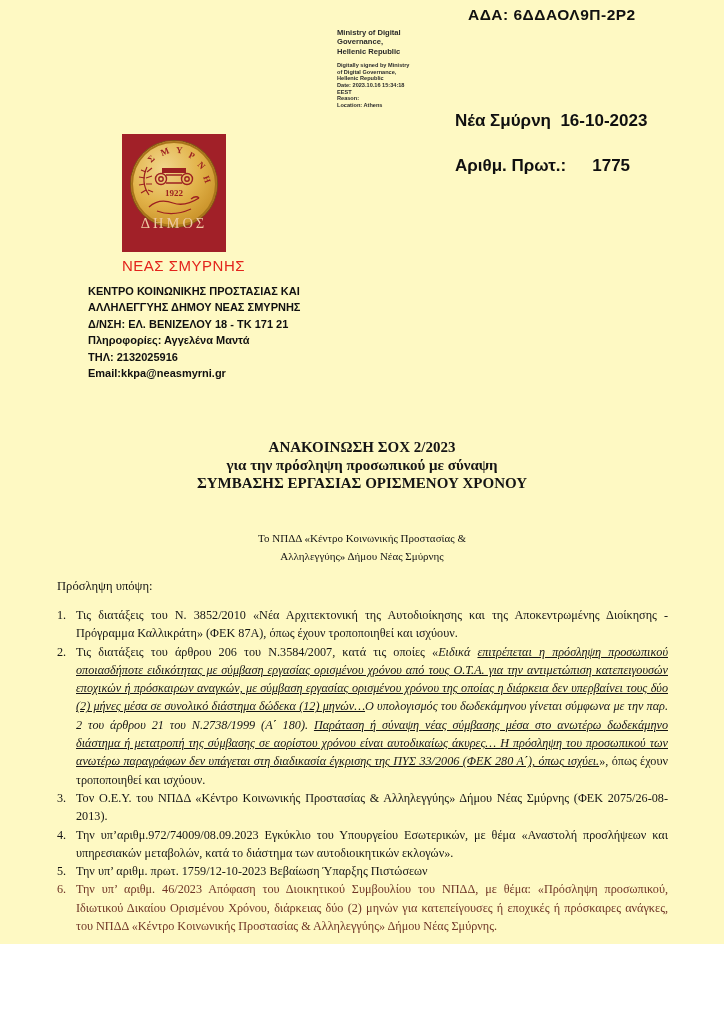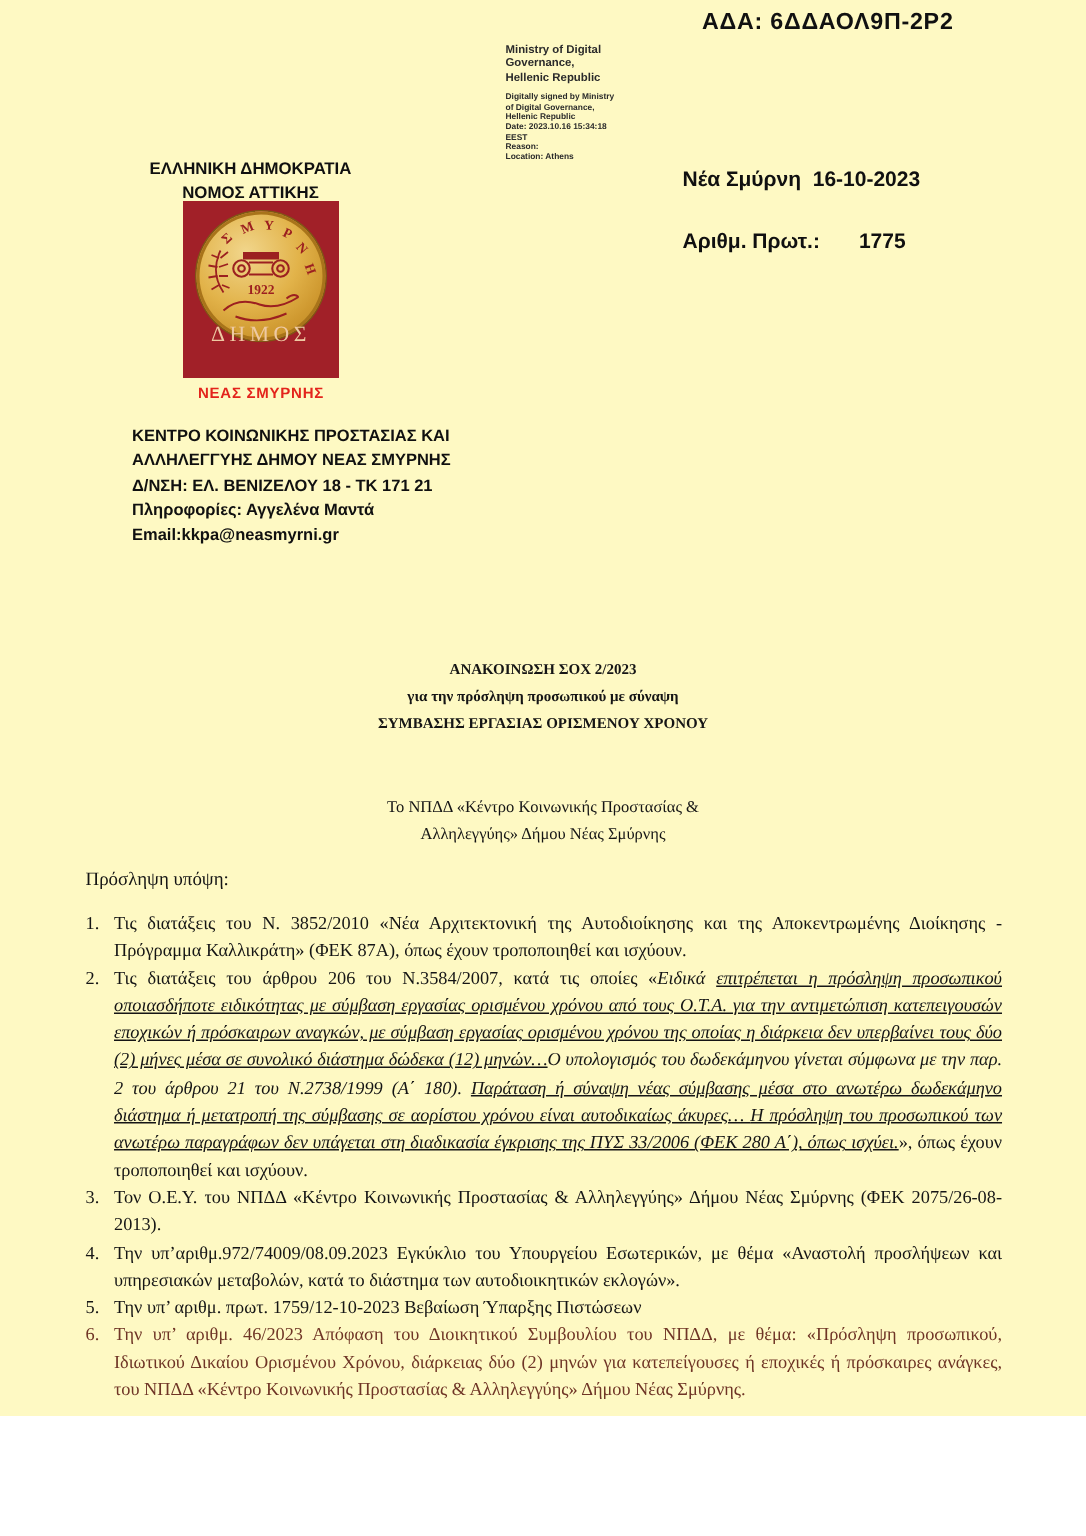--- a/index.html
+++ b/index.html
@@ -29,21 +29,21 @@
   }
   
   .hdr-left{
     position:absolute;left:82px;top:105px;width:170px;text-align:center;
     font-family:"Liberation Sans", sans-serif;font-weight:bold;
     font-size:11.2px;line-height:16px;color:#101010;
   }
   .hdr-right{
     position:absolute;left:455px;top:111px;
     font-family:"Liberation Sans", sans-serif;font-weight:bold;
-    font-size:14px;color:#101010;
+    font-size:17px;color:#101010;
   }
   .hdr-right .place-date{white-space:pre;}
   .hdr-right .proto-row{margin-top:25px;}
   .hdr-right .proto-num{display:inline-block;margin-left:26px;}
   
   .logo-wrap{position:absolute;left:122px;top:134px;width:104px;text-align:center;}
   .logo-square{
     position:relative;width:104px;height:118px;
     background:#a12028;
   }
@@ -53,33 +53,33 @@
     box-shadow:inset 0 0 0 2px #a8741a, 0 0 0 1px #7e5a14;
   }
   .coin svg{position:absolute;left:0;top:0;}
   .demos-word{
     position:absolute;left:0;bottom:20px;width:104px;text-align:center;
     font-family:"Liberation Serif", serif;
     color:#eec9a2;font-size:14.5px;letter-spacing:3px;
   }
   .muni-name{
     margin-top:5px;
-    font-family:"Liberation Sans", sans-serif;font-weight:bold;
-    color:#e3241c;font-size:10px;letter-spacing:.5px;white-space:nowrap;
+    font-family:"Liberation Sans", sans-serif;font-weight:normal;
+    color:#e3241c;font-size:15px;letter-spacing:.5px;white-space:nowrap;
   }
   
   .contact{
     position:absolute;left:88px;top:283px;
     font-family:"Liberation Sans", sans-serif;font-weight:bold;
     font-size:11px;line-height:16.4px;color:#101010;
   }
   
   .title-block{
     position:absolute;left:62px;top:438px;width:600px;text-align:center;
-    font-weight:bold;font-size:10px;line-height:18px;color:#151515;
+    font-weight:bold;font-size:15px;line-height:18px;color:#151515;
   }
   .issuer-block{
     position:absolute;left:62px;top:529px;width:600px;text-align:center;
     font-weight:normal;font-size:11px;line-height:18px;color:#151515;
   }
   
   .preamble{
     position:absolute;left:57px;top:579px;
     font-size:12.6px;color:#151515;
   }
@@ -115,24 +115,20 @@
         <div>Digitally signed by Ministry</div>
         <div>of Digital Governance,</div>
         <div>Hellenic Republic</div>
         <div>Date: 2023.10.16 15:34:18</div>
         <div>EEST</div>
         <div>Reason:</div>
         <div>Location: Athens</div>
       </div>
   </div>
 
-  <div class="hdr-left">
-    <div>ΕΛΛΗΝΙΚΗ ΔΗΜΟΚΡΑΤΙΑ</div>
-    <div>ΝΟΜΟΣ ΑΤΤΙΚΗΣ</div>
-  </div>
 
   <div class="hdr-right">
     <div class="place-date">Νέα Σμύρνη  16-10-2023</div>
     <div class="proto-row">
       <span>Αριθμ. Πρωτ.:</span><span class="proto-num">1775</span>
     </div>
   </div>
 
   <div class="logo-wrap">
     <div class="logo-square">
@@ -174,20 +170,21 @@
       <div class="demos-word">ΔΗΜΟΣ</div>
     </div>
     <div class="muni-name">ΝΕΑΣ ΣΜΥΡΝΗΣ</div>
   </div>
 
   <div class="contact">
       <div>ΚΕΝΤΡΟ ΚΟΙΝΩΝΙΚΗΣ ΠΡΟΣΤΑΣΙΑΣ ΚΑΙ</div>
       <div>ΑΛΛΗΛΕΓΓΥΗΣ ΔΗΜΟΥ ΝΕΑΣ ΣΜΥΡΝΗΣ</div>
       <div>Δ/ΝΣΗ: ΕΛ. ΒΕΝΙΖΕΛΟΥ 18 - ΤΚ 171 21</div>
       <div>Πληροφορίες: Αγγελένα Μαντά</div>
+      <div>ΤΗΛ: 2132025916</div>
       <div>Email:kkpa@neasmyrni.gr</div>
     </div>
 
   <div class="title-block">
       <div>ΑΝΑΚΟΙΝΩΣΗ ΣΟΧ 2/2023</div>
       <div>για την πρόσληψη προσωπικού με σύναψη</div>
       <div>ΣΥΜΒΑΣΗΣ ΕΡΓΑΣΙΑΣ ΟΡΙΣΜΕΝΟΥ ΧΡΟΝΟΥ</div>
     </div>
 
   <div class="issuer-block">

